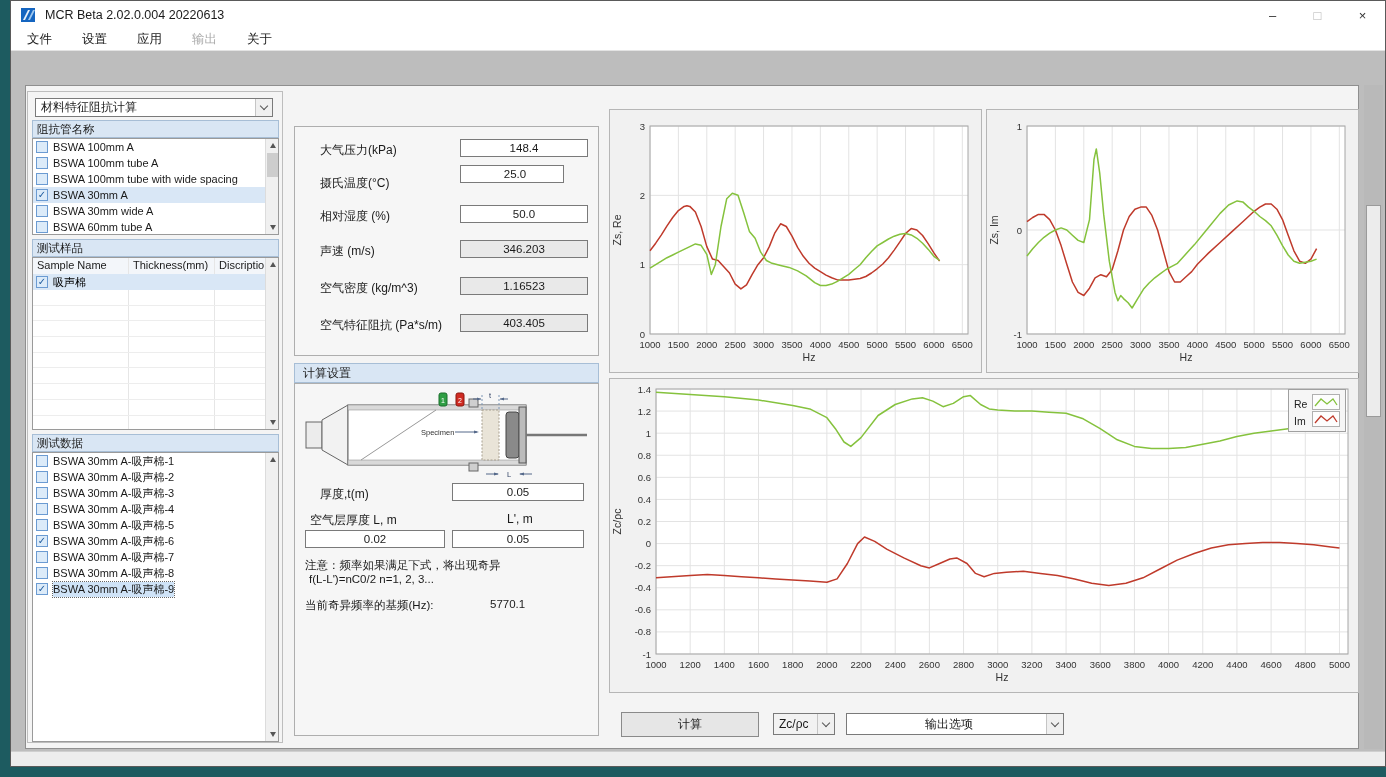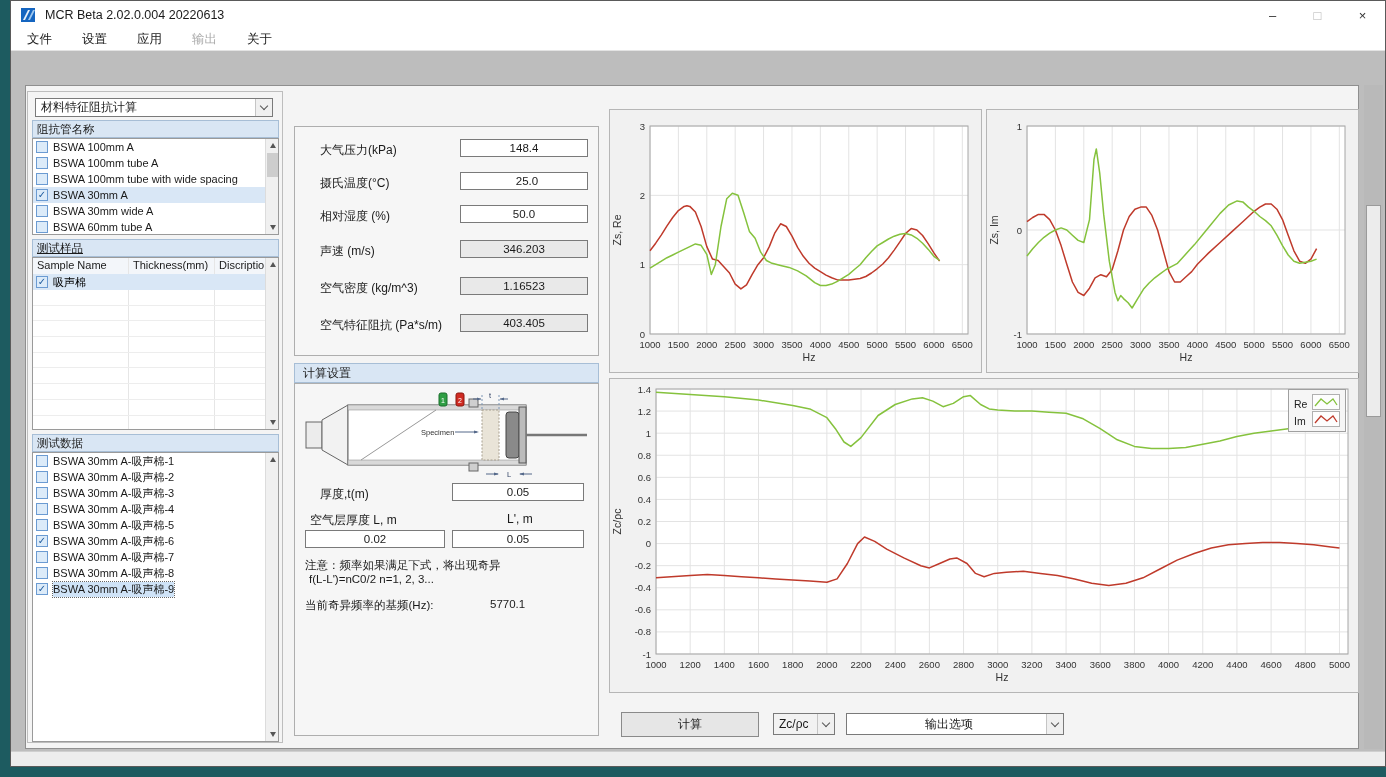--- a/index.html
+++ b/index.html
@@ -150,21 +150,21 @@
             <span class="sarr" style="top:0;">
                 <i class="tri-up"></i>
               </span>
             <div class="lthumb" style="top:14px;height:24px;"></div>
             <span class="sarr" style="bottom:0;">
                 <i class="tri-dn"></i>
               </span>
           </div>
         </div>
 
-        <div class="sec-head" style="left:4px;top:147px;width:247px;height:18px;text-decoration:underline;">测试样品</div>
+        <div class="sec-head" style="left:4px;top:147px;width:247px;height:18px;">测试样品</div>
         <div class="listbox" style="left:4px;top:165px;width:247px;height:173px;">
           <div id="sample-table-inner">
               <div class="trow-h">
                 <span class="tcell" style="width: 96px;">Sample Name</span>
                 <span class="tcell" style="width: 86px;">Thickness(mm)</span>
                 <span class="tcell" style="width: 52px;">Discriptior</span>
               </div>
               <div class="trow sel" style="padding-left: 3px;">
                 <span class="cb">✓</span>
                 <span>吸声棉</span>
@@ -274,21 +274,21 @@
               </span>
           </div>
         </div>
       </div>
 
       <div class="grp-box" style="left:283px;top:53px;width:305px;height:230px;">
         <div id="env-fields">
             <span class="fld-label" style="left: 25px; top: 15px;">大气压力(kPa)</span>
             <div class="fld-input" style="left: 165px; top: 12px; width: 128px;">148.4</div>
             <span class="fld-label" style="left: 25px; top: 48px;">摄氏温度(°C)</span>
-            <div class="fld-input" style="left: 165px; top: 45px; width: 128px; padding-left: 6px;">25.0</div>
+            <div class="fld-input" style="left: 165px; top: 38px; width: 104px; padding-left: 6px;">25.0</div>
             <span class="fld-label" style="left: 25px; top: 81px;">相对湿度 (%)</span>
             <div class="fld-input" style="left: 165px; top: 78px; width: 128px;">50.0</div>
             <span class="fld-label" style="left: 25px; top: 116px;">声速 (m/s)</span>
             <div class="fld-input ro" style="left: 165px; top: 113px; width: 128px;">346.203</div>
             <span class="fld-label" style="left: 25px; top: 153px;">空气密度 (kg/m^3)</span>
             <div class="fld-input ro" style="left: 165px; top: 150px; width: 128px;">1.16523</div>
             <span class="fld-label" style="left: 25px; top: 190px;">空气特征阻抗 (Pa*s/m)</span>
             <div class="fld-input ro" style="left: 165px; top: 187px; width: 128px;">403.405</div>
           </div>
       </div>

